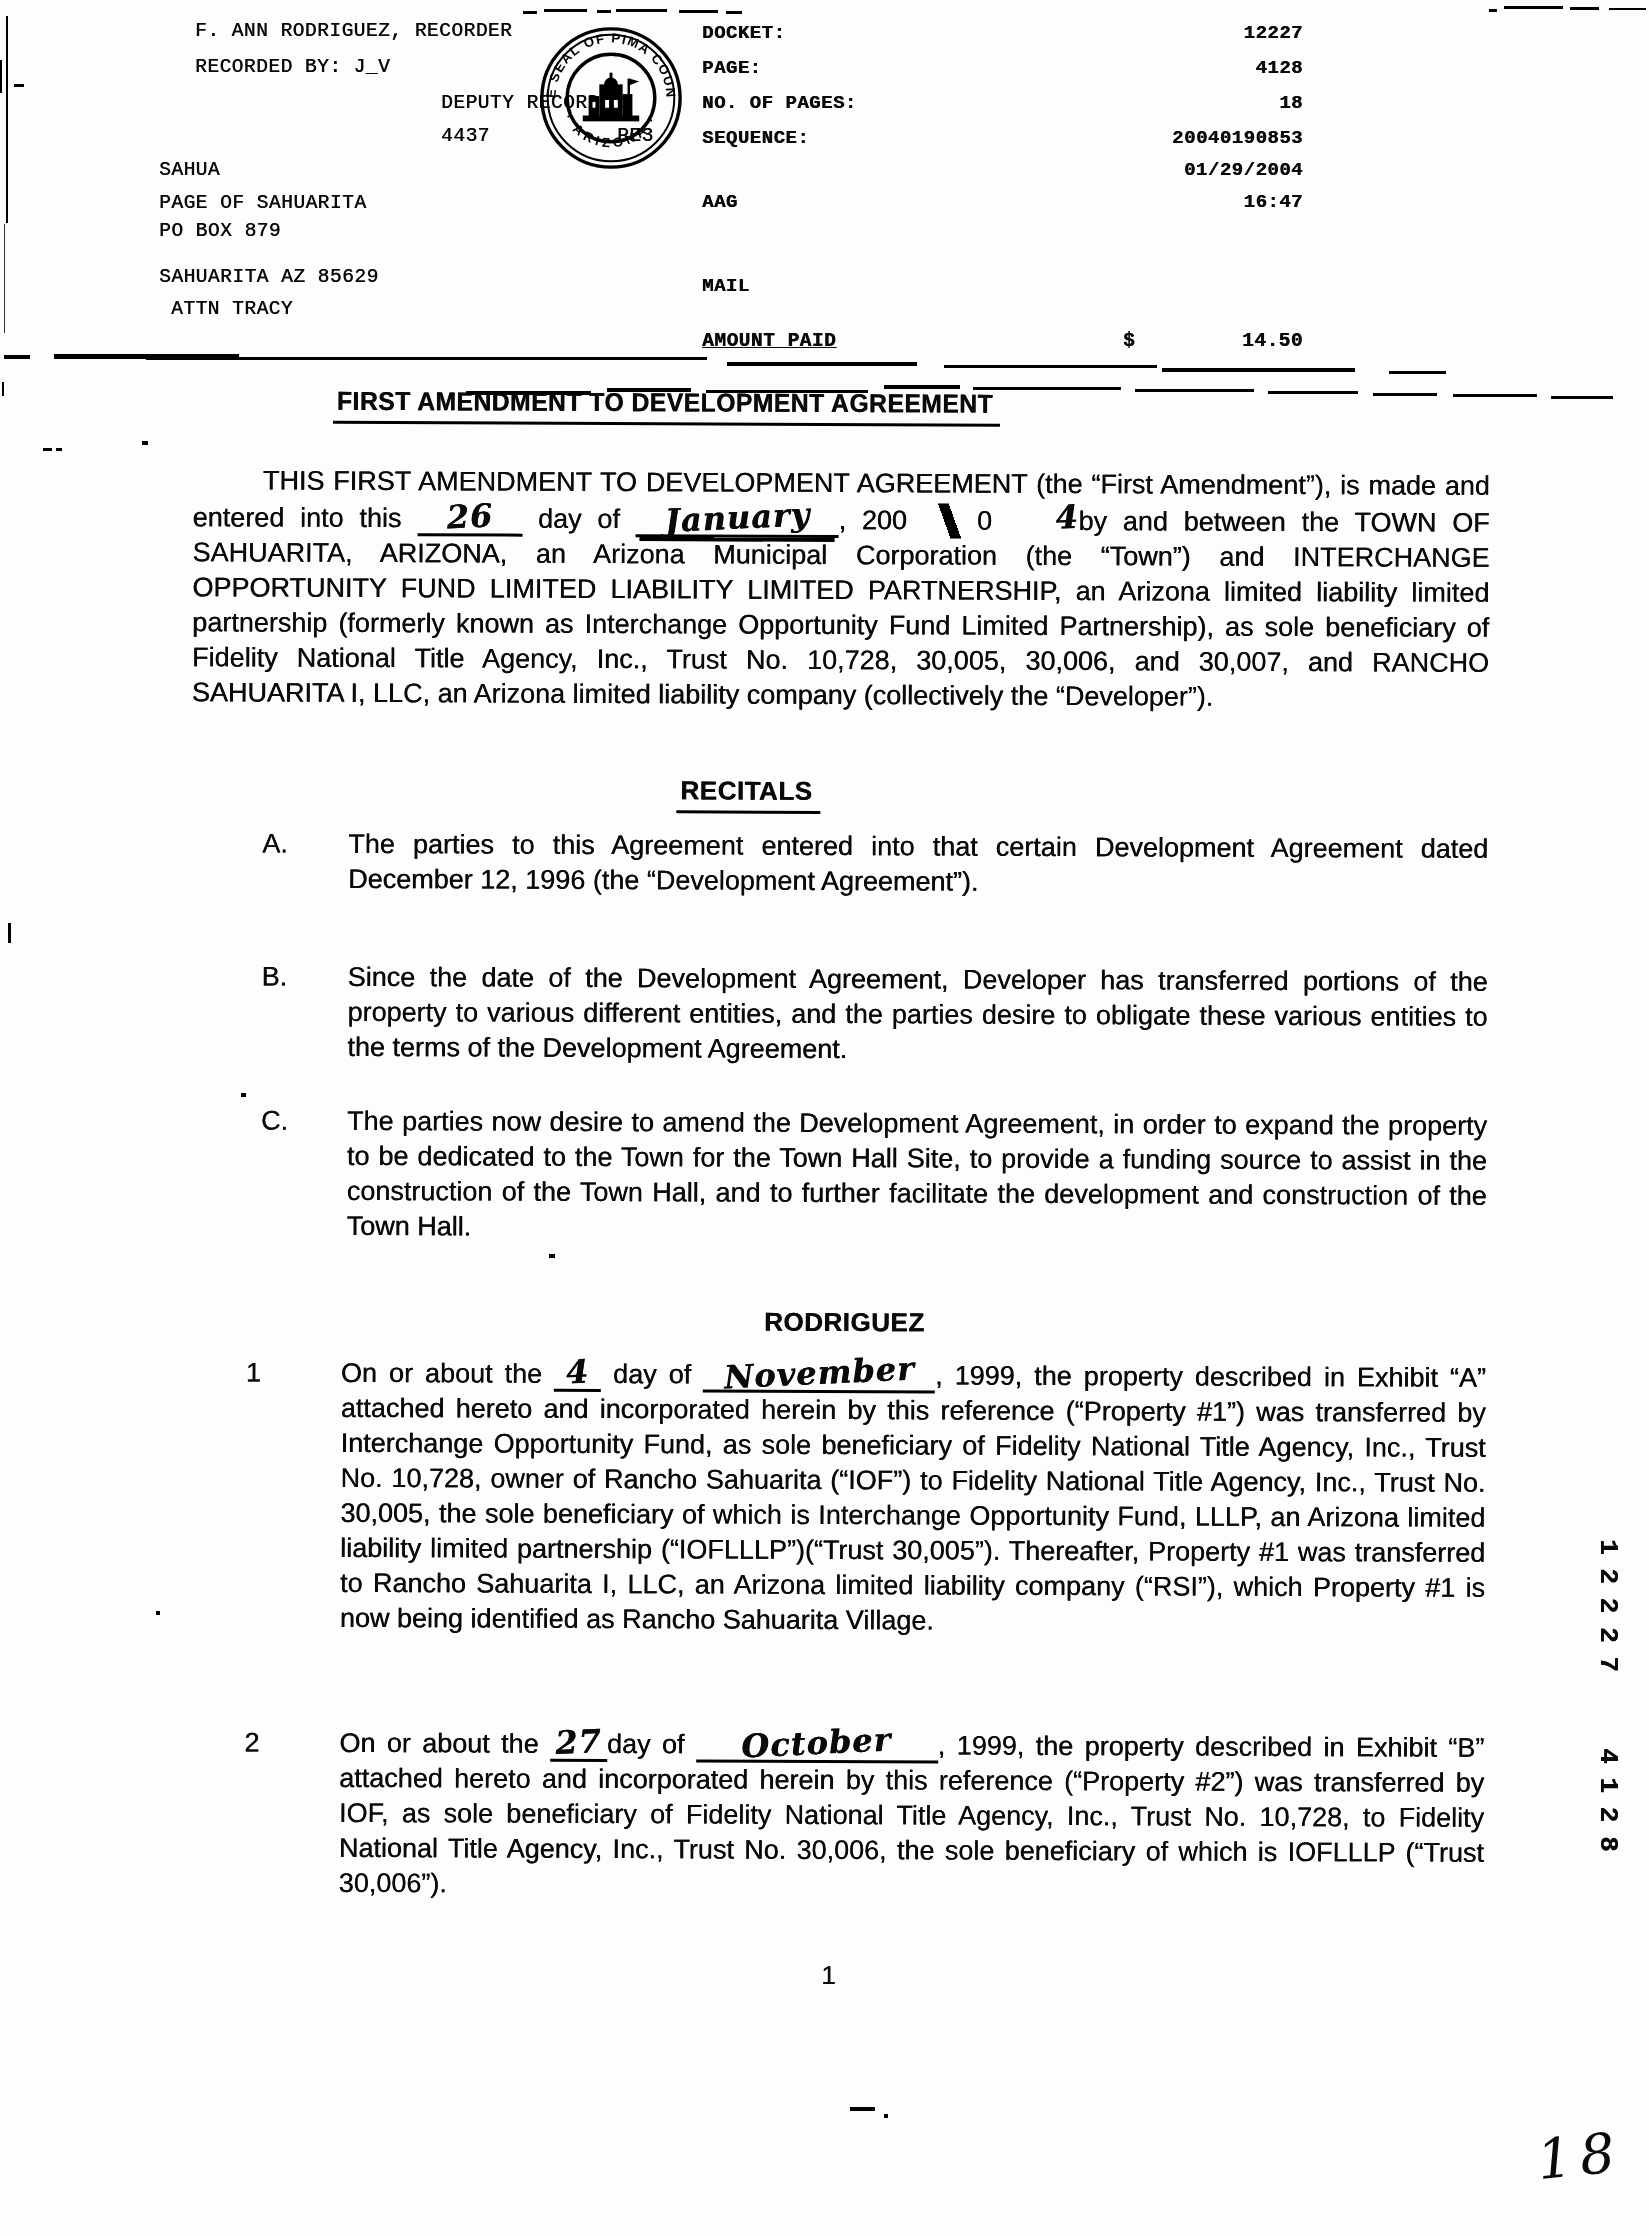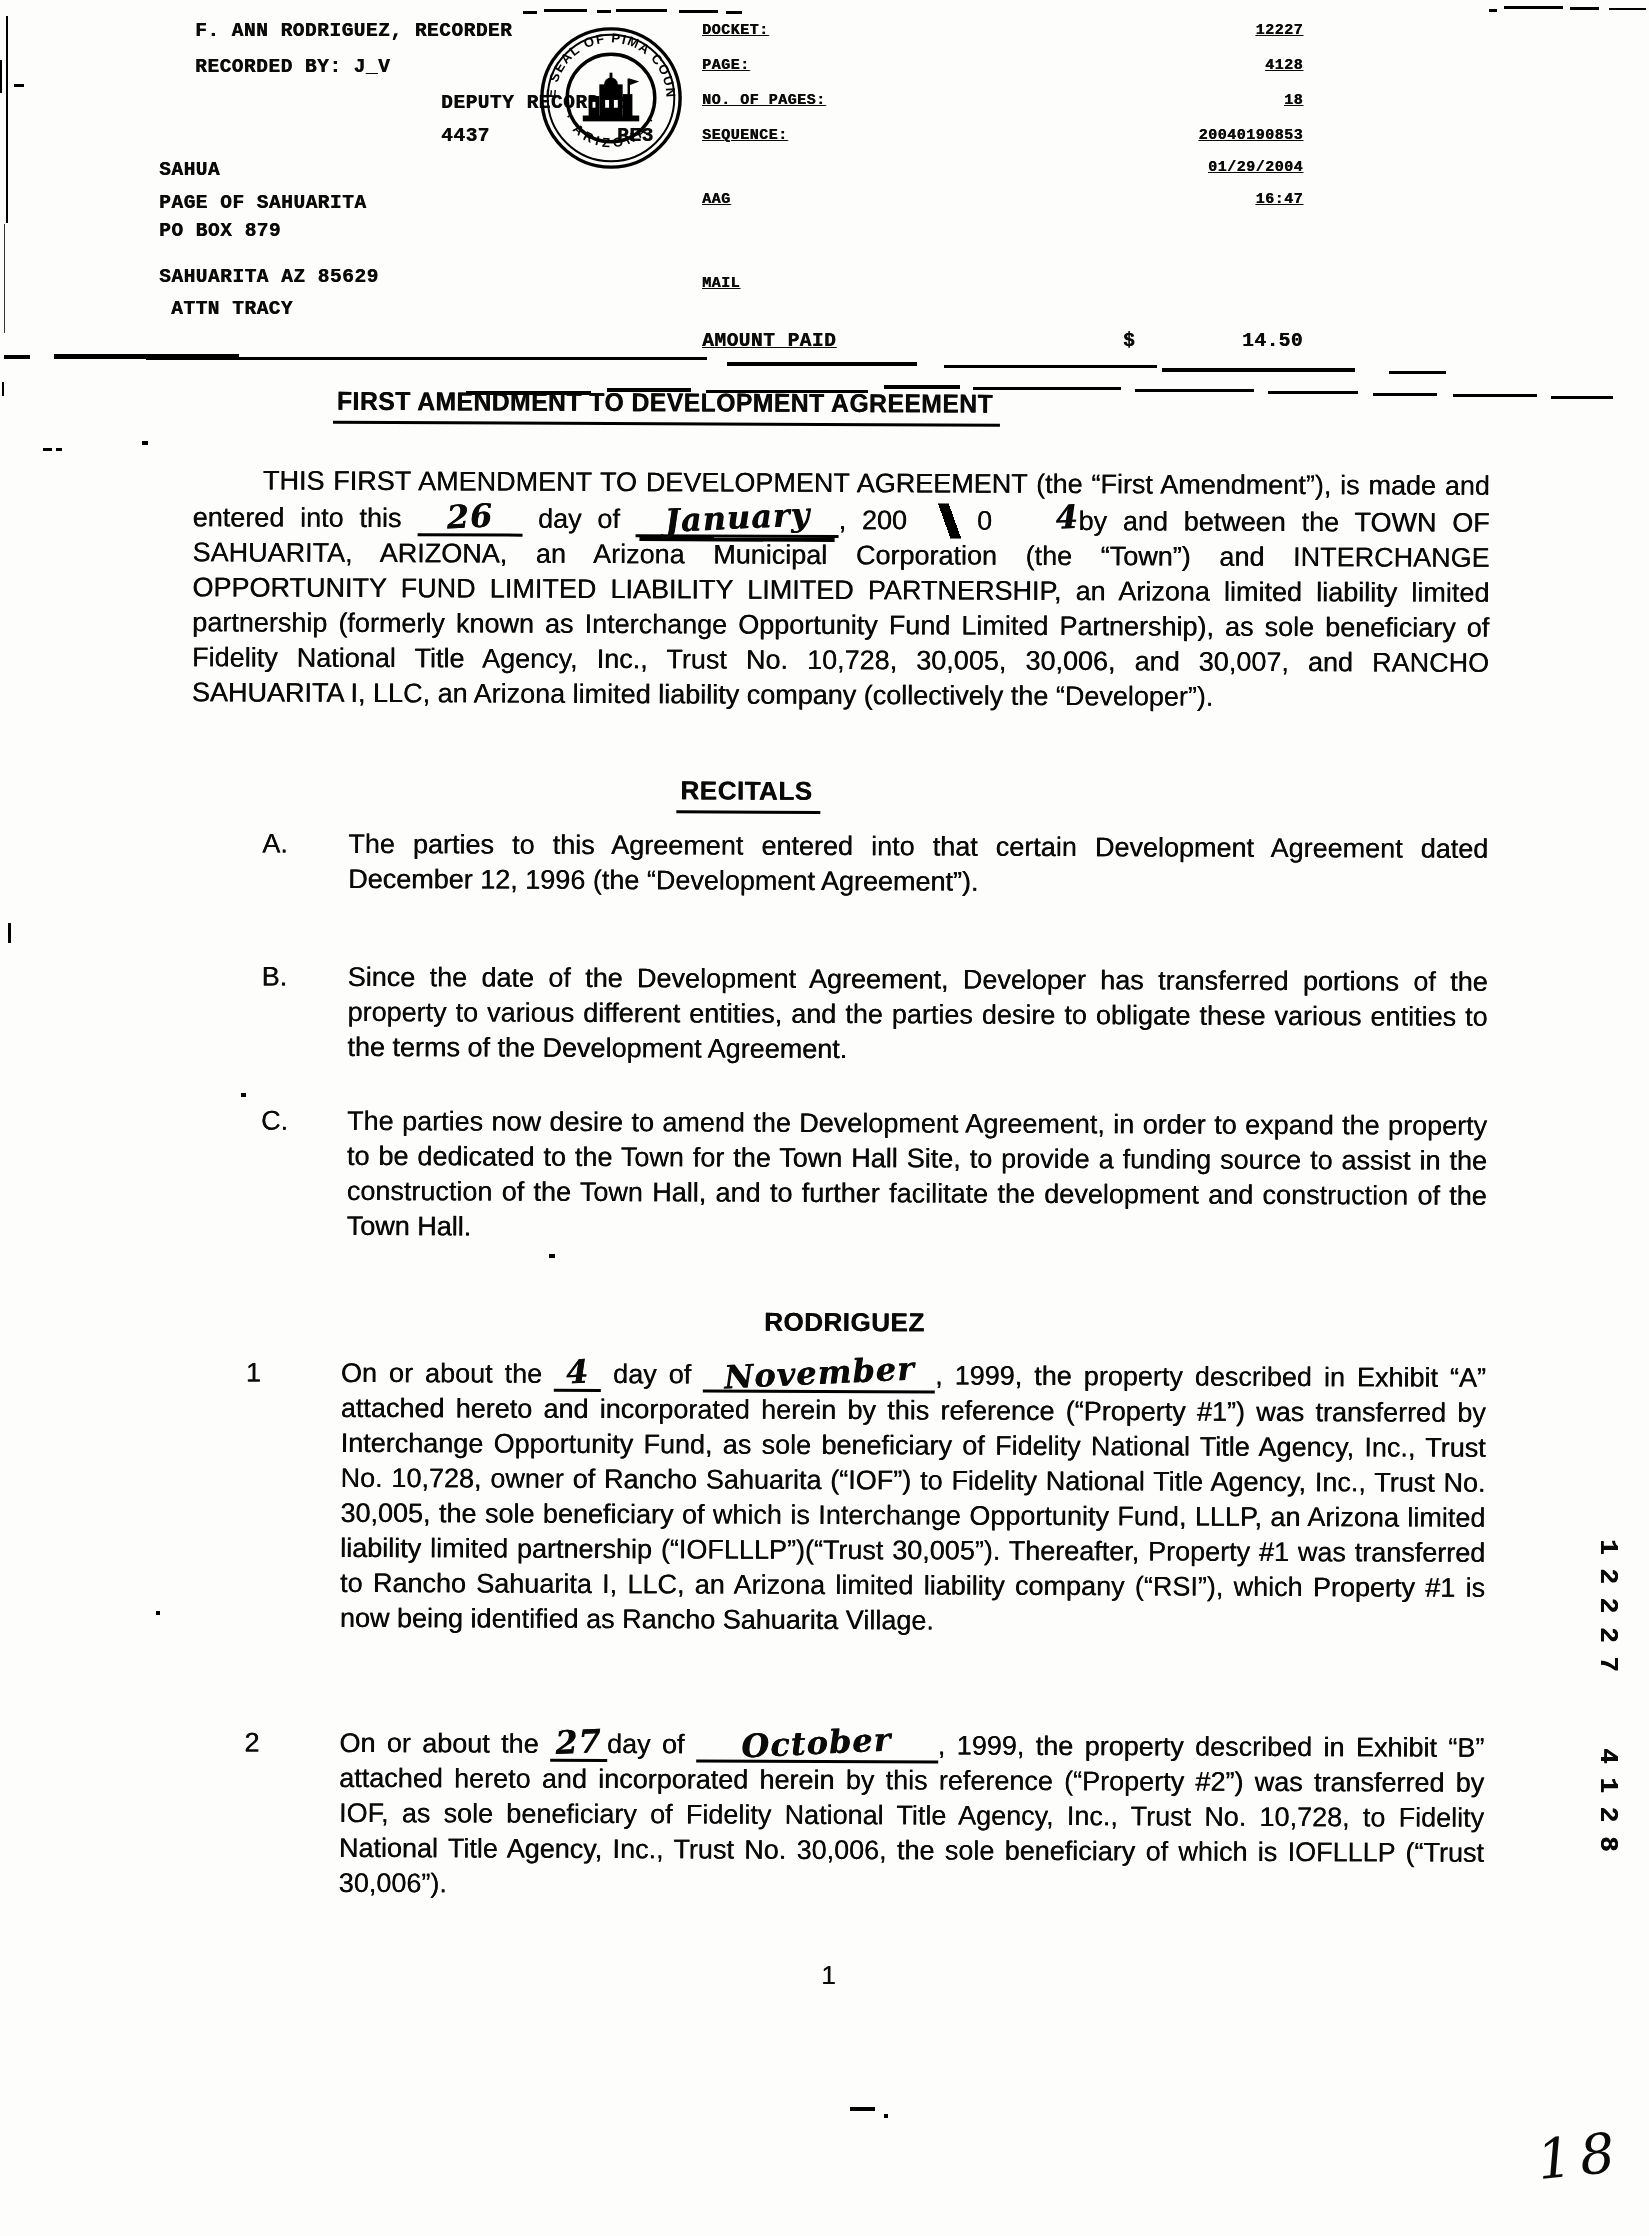--- a/index.html
+++ b/index.html
@@ -3,26 +3,26 @@
 <meta charset="utf-8">
 <style>
   html,body{margin:0;padding:0;}
   body{
     width:1649px;height:2236px;position:relative;background:#fdfdfc;
     font-family:"Liberation Sans",sans-serif;color:#0a0a0a;overflow:hidden;
   }
   
   .tw{
     position:absolute;font-family:"Liberation Mono","DejaVu Sans Mono",monospace;
-    font-weight:bold;font-size:19.5px;letter-spacing:0.5px;white-space:pre;
+    font-weight:normal;font-size:19.5px;letter-spacing:0.5px;white-space:pre;
     text-shadow:0.5px 0 0 currentColor;
   }
   .hdr-row{position:absolute;left:702px;width:601px;display:flex;justify-content:space-between;
-    font-family:"Liberation Mono","DejaVu Sans Mono",monospace;font-weight:bold;font-size:15px;
-    letter-spacing:0.5px;text-shadow:0.5px 0 0 currentColor;text-decoration:underline;}
+    font-family:"Liberation Mono","DejaVu Sans Mono",monospace;font-weight:bold;font-size:19px;
+    letter-spacing:0.5px;text-shadow:0.5px 0 0 currentColor;}
   .amount-row{position:absolute;left:702px;width:601px;height:25px;
     font-family:"Liberation Mono","DejaVu Sans Mono",monospace;font-weight:bold;font-size:19.5px;
     letter-spacing:0.5px;text-shadow:0.5px 0 0 currentColor;text-decoration:underline;}
   .amount-row .cur{position:absolute;left:421px;}
   .amount-row .val{position:absolute;right:0;}
   
   .doc{position:absolute;left:0;top:0;width:1649px;height:2236px;transform:rotate(.25deg);}
   .body-text{font-size:27px;line-height:35px;text-align:justify;text-shadow:0.4px 0 0 currentColor;}
   .block{position:absolute;}
   .intro{left:190px;top:439px;width:1297px;text-indent:70px;}

